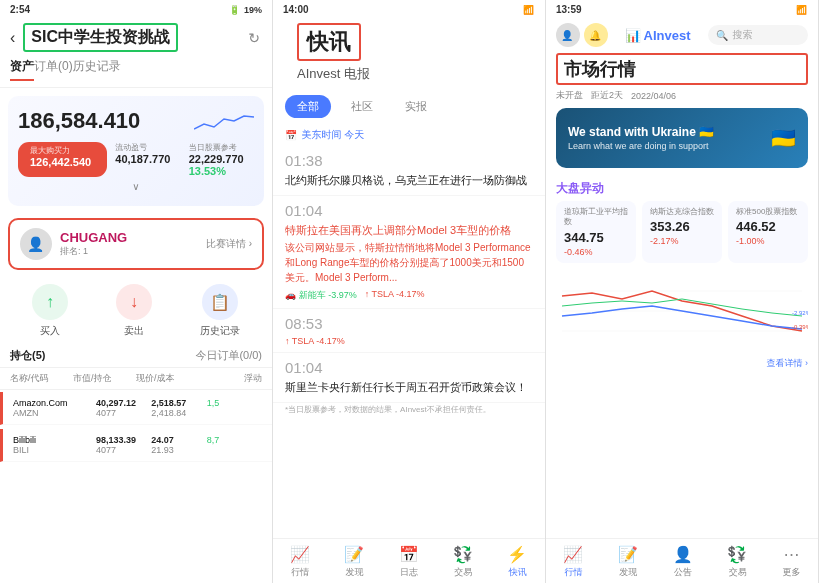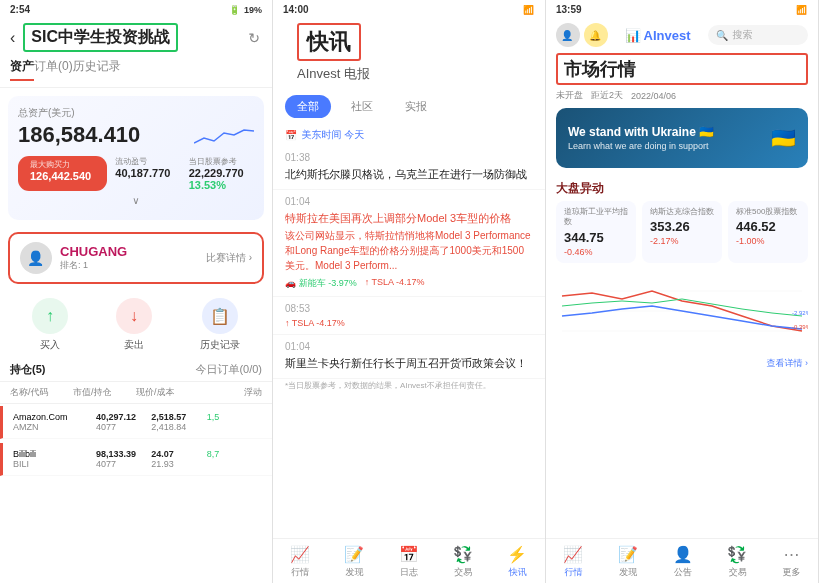--- a/index.html
+++ b/index.html
@@ -273,21 +273,21 @@
       color: #4a7aff;
       display: flex;
       align-items: center;
       gap: 4px;
     }
     .news-item {
       padding: 6px 12px;
       border-bottom: 1px solid #f5f5f5;
     }
     .news-time {
-      font-size: 10px;
+      font-size: 15px;
       color: #aaa;
       margin-bottom: 3px;
     }
     .news-text {
       font-size: 11px;
       color: #222;
       line-height: 1.5;
     }
     .news-text.red-text {
       color: #e74c3c;
@@ -399,21 +399,21 @@
       font-size: 9px;
       margin-top: 2px;
     }
     .ukraine-flag {
       font-size: 20px;
     }
     .market-section-title {
       padding: 4px 10px;
       font-size: 12px;
       font-weight: 700;
-      color: #7f1d1d;
+      color: #8b5cf6;
     }
     .market-indices {
       display: flex;
       gap: 6px;
       padding: 0 10px 8px;
     }
     .index-card {
       flex: 1;
       background: #f8f9ff;
       border-radius: 8px;
@@ -475,21 +475,20 @@
     <span class="refresh-icon">↻</span>
   </div>
 
   <div class="tabs">
     <span class="tab-active">资产</span>
     <span>订单(0)</span>
     <span>历史记录</span>
   </div>
 
   <div class="asset-card">
-    <div class="asset-label">总资产(美元)</div>
     <div class="asset-stats-row">
       <div class="asset-amount">186,584.410</div>
       <svg class="chart-mini" viewBox="0 0 60 25">
         <polyline points="0,20 10,15 20,18 30,10 40,12 50,7 60,8" fill="none" stroke="#4a7aff" stroke-width="1.5"></polyline>
       </svg>
     </div>
     <div class="asset-stats">
       <div class="stat-box highlighted">
         <div class="stat-label white">最大购买力</div>
         <div class="stat-value white">126,442.540</div>

